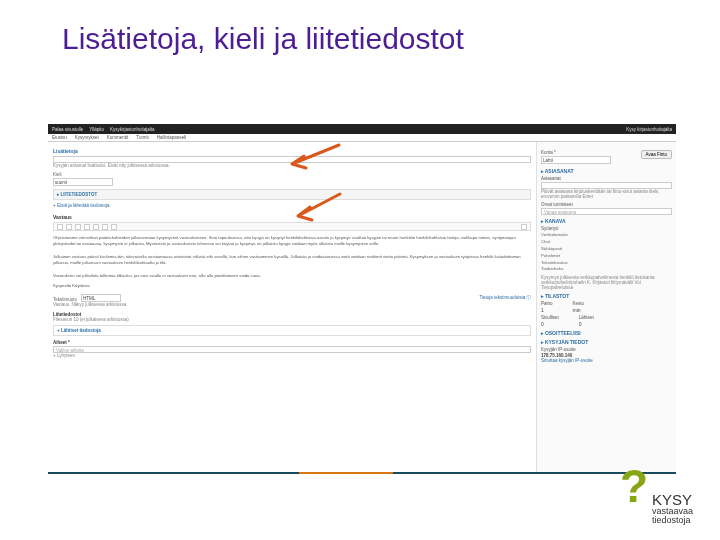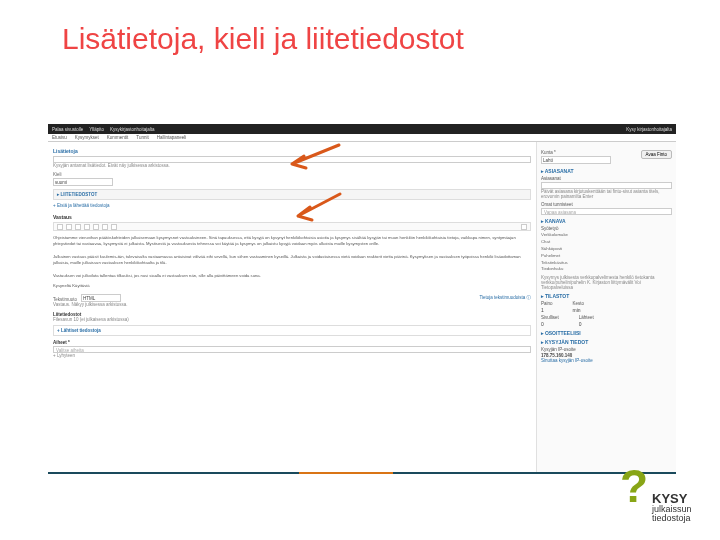--- a/index.html
+++ b/index.html
@@ -1,17 +1,17 @@
 <!DOCTYPE html>
 <html><head>
 <meta charset="utf-8">
 <style>
 *{box-sizing:border-box;margin:0;padding:0;font-family:Arial,sans-serif}
 body{width:720px;height:540px;background:#fff;position:relative;overflow:hidden}
-.slide-title{font-size:30px;font-weight:300;color:#ef4444;padding:22px 0 0 62px}
+.slide-title{font-size:30px;font-weight:300;color:#4c1d95;padding:22px 0 0 62px}
 .app{position:absolute;top:124px;left:48px;width:628px;height:350px;font-size:5px;color:#444;background:#fff}
 .topbar{background:#222;color:#ddd;height:10px;display:flex;align-items:center;padding:0 4px;gap:6px}
 .topbar span{font-size:4.5px}
 .navbar{height:8px;display:flex;align-items:center;gap:8px;padding:0 4px;border-bottom:1px solid #ccc;font-size:4.5px;color:#555}
 .main{display:flex;height:332px}
 .left{flex:1;padding:3px 5px;overflow:hidden}
 .right{width:140px;border-left:1px solid #e0e0e0;padding:4px;background:#fafafa;position:relative}
 .section-hdr{font-weight:bold;color:#2a6ea6;font-size:5px;margin:3px 0 2px}
 .muted{color:#888;font-size:4.5px}
 .field-label{color:#666;font-size:4.5px;margin-top:4px}
@@ -25,21 +25,21 @@
 .btn-primary{position:absolute;top:8px;right:4px}
 .sidebox{margin:4px 0}
 .sidelabel{font-size:4.5px;color:#555;margin-bottom:1px}
 .sidelist{font-size:4.3px;color:#666;line-height:1.6}
 .row2{display:flex;gap:20px}
 .arrow{position:absolute;pointer-events:none}
 .arrow svg{overflow:visible}
 .logo{position:absolute;right:28px;bottom:8px;width:72px;height:62px}
 .logo .q{font-size:46px;font-weight:bold;color:#88a516;line-height:0.7}
 .logo .txt{color:#333;font-size:9px;line-height:1;position:absolute;left:32px;top:22px}
-.logo .k{font-weight:700;font-size:13px}
+.logo .k{font-weight:400;font-size:15px}
 .foot2{position:absolute;bottom:66px;left:48px;width:628px;height:2px;background:linear-gradient(to right,#1a4a5c 40%,#d97415 40%,#d97415 55%,#1a4a5c 55%)}
 </style>
 </head>
 <body>
 
 <div class="slide-title">Lisätietoja, kieli ja liitetiedostot</div>
 
 <div class="app">
   <div class="topbar">
     <span>Palaa sivustolle</span>
@@ -164,16 +164,16 @@
       <path d="M52 4 L10 26 M10 26 L22 17 M10 26 L24 30" stroke="#d9581a" stroke-width="3" fill="none" stroke-linecap="round"></path>
     </svg>
 </div>
 
 <div class="foot2"></div>
 
 <div class="logo">
   <div class="q">?</div>
   <div class="txt">
     <div class="k">KYSY</div>
-    <div>julkaissun</div>
+    <div>vastaavaa</div>
     <div>tiedostoja</div>
   </div>
 </div>
 
 </body></html>

